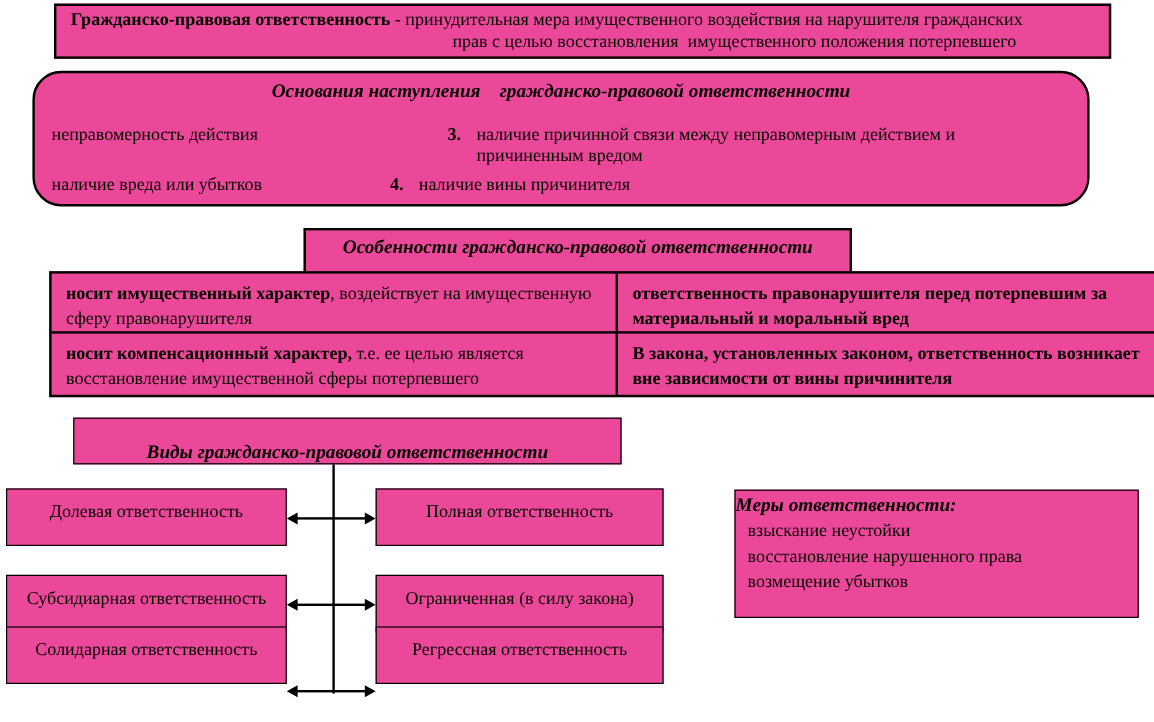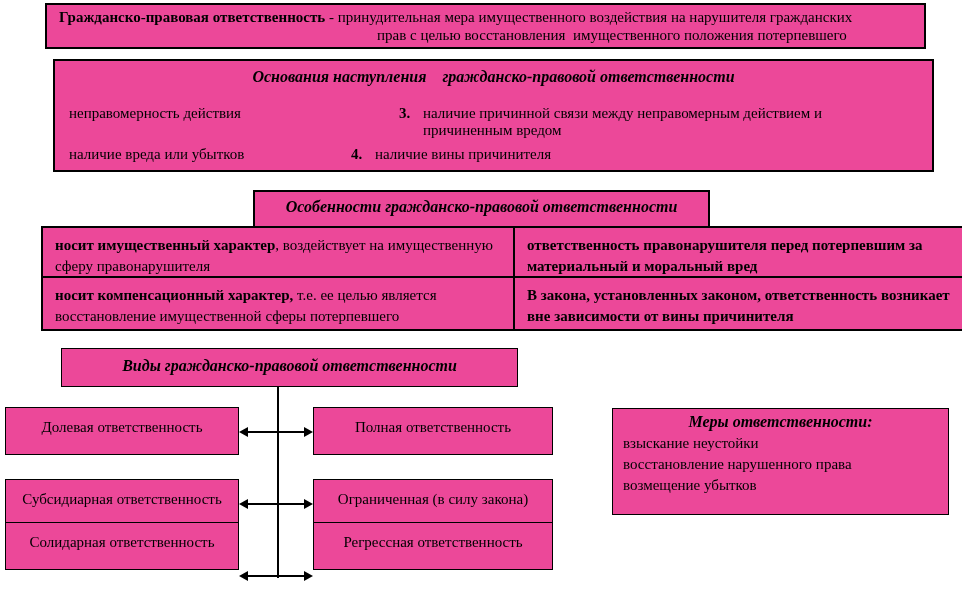--- a/index.html
+++ b/index.html
@@ -20,40 +20,40 @@
   .bold { font-weight: bold; }
   .bi { font-weight: bold; font-style: italic; }
   .pre { white-space: pre-wrap; }
 
   
   .def-box { left: 45px; top: 3px; width: 881px; height: 46px; }
   .def-line1 { white-space: nowrap; padding: 4px 0 0 12px; }
   .def-line2 { margin-left: 330px; margin-top: 1px; }
 
   
-  .grounds-box { left: 53px; top: 59px; width: 881px; height: 113px; }
+  .grounds-box { left: 27px; top: 59px; width: 881px; height: 113px; border-radius: 24px; }
   .grounds-title { text-align: center; padding-top: 7px; font-size: 16px; }
   .g-item { position: absolute; }
   .g-item1 { left: 14px; top: 44px; }
   .g-item2 { left: 14px; top: 85px; text-align: right; }
   .g-item3 { left: 344px; top: 44px; display: flex; }
   .g-item4 { left: 296px; top: 85px; display: flex; }
   .g-num { font-weight: bold; width: 24px; flex: 0 0 24px; }
   .g-text3 { width: 462px; }
 
   
   .features-title-box { left: 253px; top: 190px; width: 457px; height: 38px; text-align: center; padding-top: 6px; font-size: 16px; }
   .features-table { left: 5px; top: 226px; width: 924px; display: grid; grid-template-columns: 472px auto; margin-left: 36px; }
   .cell { padding: 7px 12px 0 12px; line-height: 21px; height: 50px; overflow: hidden; }
   .cell.r2 { height: 51px; }
   .cell.c1 { border-right: 2px solid #000; }
   .cell.top { border-bottom: 2px solid #000; }
 
   
-  .vidy-box { left: 61px; top: 348px; width: 457px; height: 39px; text-align: center; padding-top: 8px; font-size: 16px; }
+  .vidy-box { left: 61px; top: 348px; width: 457px; height: 39px; text-align: center; padding-top: 20px; font-size: 16px; }
   .vline { position: absolute; left: 277px; top: 387px; width: 2px; height: 191px; background: #000; }
 
   .type-box { width: 234px; height: 48px; text-align: center; padding-top: 11px; }
   .tl { left: 5px; }
   .tr { left: 313px; width: 240px; }
   .row-a { top: 407px; }
   .row-b { top: 479px; }
   .row-c { top: 522px; }
 
   
@@ -62,21 +62,21 @@
   .arrow::before { content: ""; position: absolute; left: 0; top: 0;
     border-top: 5px solid transparent; border-bottom: 5px solid transparent; border-right: 9px solid #000; }
   .arrow::after { content: ""; position: absolute; right: 0; top: 0;
     border-top: 5px solid transparent; border-bottom: 5px solid transparent; border-left: 9px solid #000; }
   .ar-a { top: 427px; }
   .ar-b { top: 499px; }
   .ar-c { top: 571px; }
 
   
   .mery-box { left: 612px; top: 408px; width: 337px; height: 107px; }
-  .mery-title { text-align: center; font-size: 16px; margin-top: 4px; }
+  .mery-title { text-align: left; font-size: 16px; margin-top: 4px; }
   .mery-list { padding-left: 10px; margin-top: 2px; line-height: 21px; }
 </style>
 </head>
 <body>
 
 <div class="canvas">
 
   <div class="box b2 def-box">
     <div class="def-line1"><span class="bold">Гражданско-правовая ответственность</span><span> - принудительная мера имущественного воздействия на нарушителя гражданских</span></div>
     <div class="def-line2 pre">прав с целью восстановления  имущественного положения потерпевшего</div>

